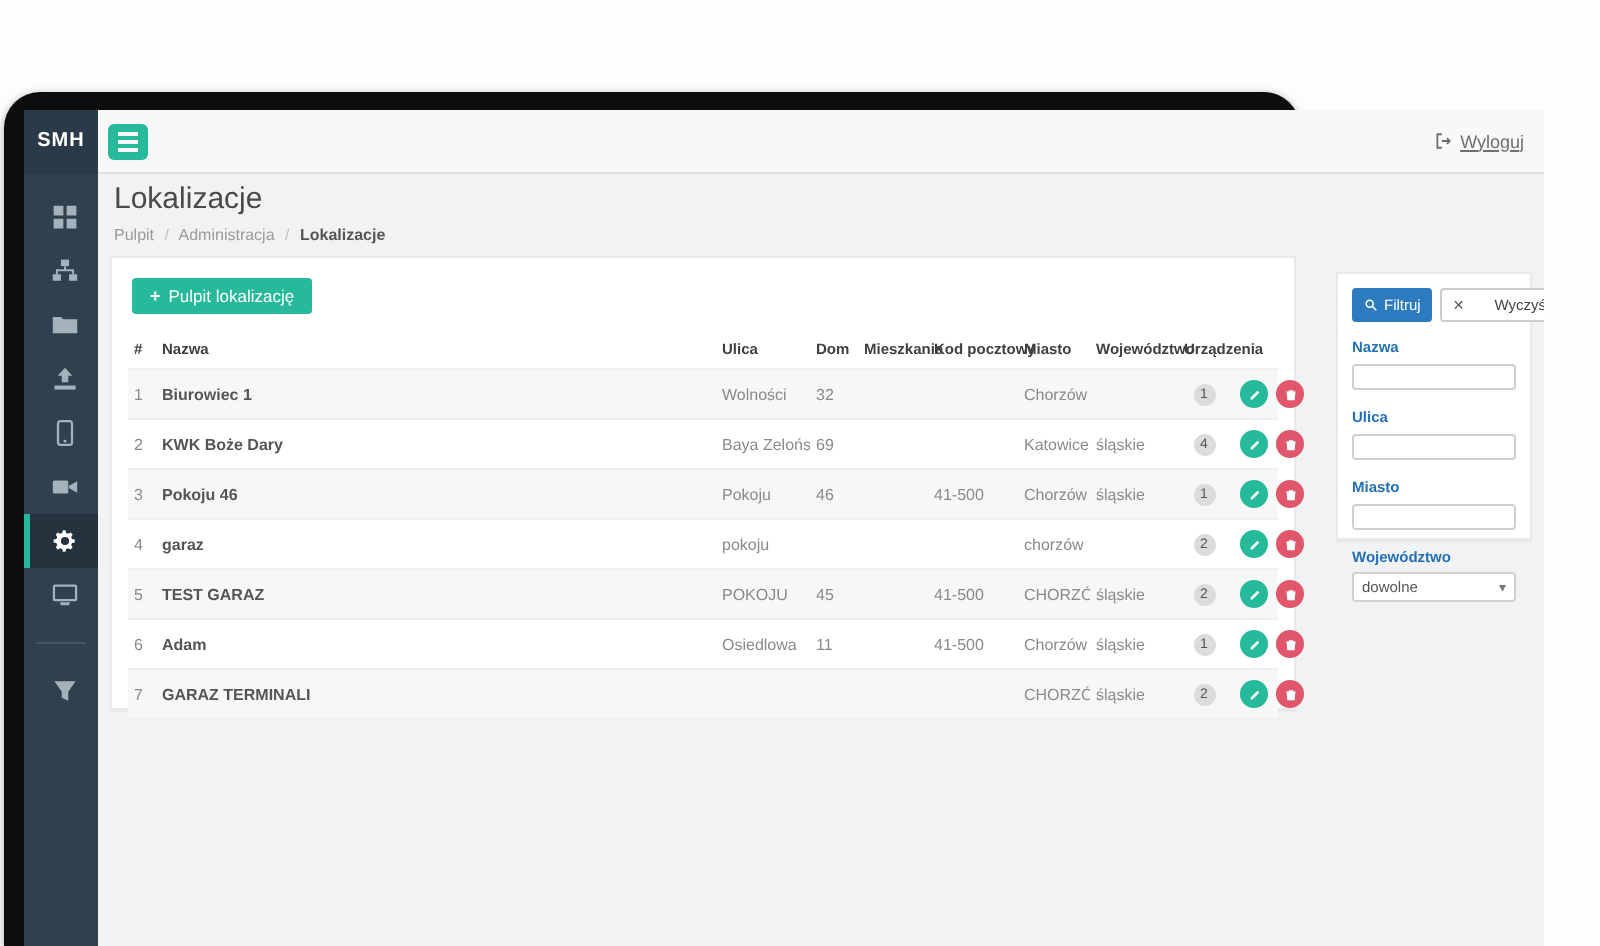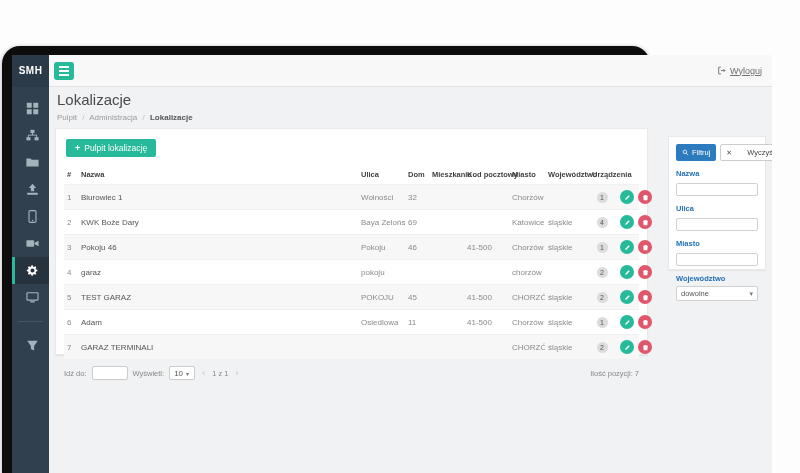--- a/index.html
+++ b/index.html
@@ -73,21 +73,21 @@
   table { width: 100%; border-collapse: collapse; table-layout: fixed; }
   th {
     text-align: left; font-size: 7.5px; color: #3f3f3f; font-weight: bold;
     padding: 5px 3px; white-space: nowrap; overflow: visible;
   }
   td {
     font-size: 8px; color: #8a8a8a; padding: 5px 3px; border-top: 1px solid #f0f0f0;
     white-space: nowrap; overflow: hidden;
   }
   tr.odd td { background: #f7f7f7; }
-  td.nazwa { color: #555; font-weight: normal; }
+  td.nazwa { color: #555; font-weight: bold; }
   th.c-urz, td.c-urz { text-align: center; }
   .badge {
     display: inline-block; min-width: 11px; height: 11px; line-height: 11px;
     background: #dcdcdc; color: #555; border-radius: 6px; font-size: 7px;
     text-align: center; padding: 0 2px;
   }
   td.actions { text-align: right; overflow: visible; }
   .row-btn {
     display: inline-flex; align-items: center; justify-content: center;
     width: 14px; height: 14px; border-radius: 50%; border: none; cursor: pointer;
@@ -427,36 +427,20 @@
               <button class="row-btn del">
                   <svg viewBox="0 0 16 16">
                     <path d="M3 5h10l-.8 9H3.8zM5.5 2.5h5V4h3v1h-11V4h3z"></path>
                   </svg>
                 </button>
             </td>
           </tr>
         </tbody>
       </table>
 
-      <div class="tfooter">
-        <span>Idź do:</span>
-        <input class="goto-input" style="">
-        <span>Wyświetl:</span>
-        <span class="size-select">
-          <span>10</span>
-          <span class="caret" style="font-size:6px;color:#777;">▾</span>
-        </span>
-        <span class="pager">‹</span>
-        <span>1 z 1</span>
-        <span class="pager">›</span>
-        <span class="total">
-          <span>Ilość pozycji:</span>
-          <span>7</span>
-        </span>
-      </div>
     </div>
 
     <div class="filter-card">
       <div class="filter-buttons">
         <button class="btn-filter">
           <svg viewBox="0 0 16 16">
               <circle cx="6.5" cy="6.5" r="4"></circle>
               <path d="M9.5 9.5 14 14"></path>
             </svg>
           <span>Filtruj</span>

